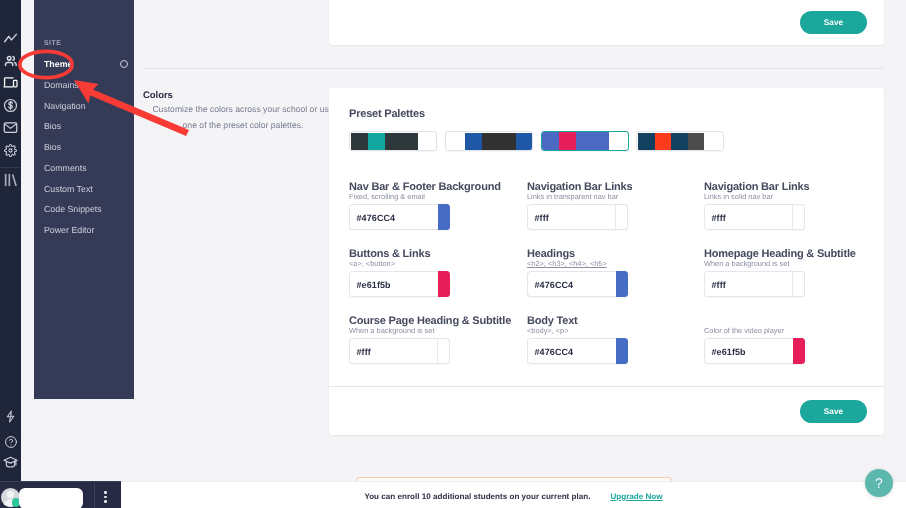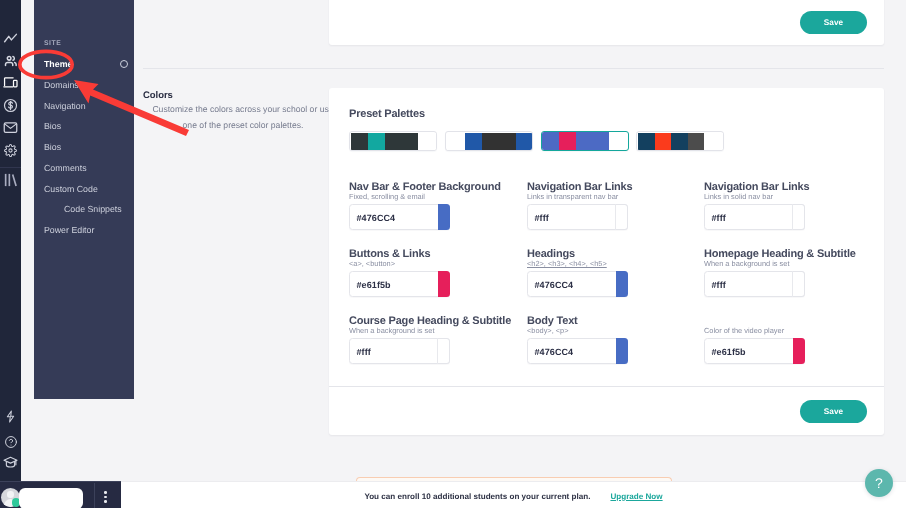--- a/index.html
+++ b/index.html
@@ -193,22 +193,22 @@
 
   <div class="sidebar">
   <div class="sb-section" style="top: 40px;">SITE</div>
       <div class="sb-item active" style="top: 59px;">Theme</div>
       <div class="sb-dot" style="top: 59.8px; left: 85.5px;"></div>
       <div class="sb-item" style="top: 79.75px;">Domains</div>
       <div class="sb-item" style="top: 100.5px;">Navigation</div>
       <div class="sb-item" style="top: 121.25px;">Bios</div>
       <div class="sb-item" style="top: 142px;">Bios</div>
       <div class="sb-item" style="top: 162.75px;">Comments</div>
-      <div class="sb-item" style="top: 183.5px;">Custom Code</div>
-      <div class="sb-item" style="top: 204.25px; margin-left: 20px;">Code Snippets</div>
+      <div class="sb-item" style="top: 183.5px;">Custom Text</div>
+      <div class="sb-item" style="top: 204.25px;">Code Snippets</div>
       <div class="sb-item" style="top: 225px;">Power Editor</div>
     </div>
 
   <div class="sb-userbar">
     <div class="avatar">
       <div class="head"></div>
         <div class="body"></div>
     </div>
     <div class="avatar-badge"></div>
     <div class="redact"></div>

